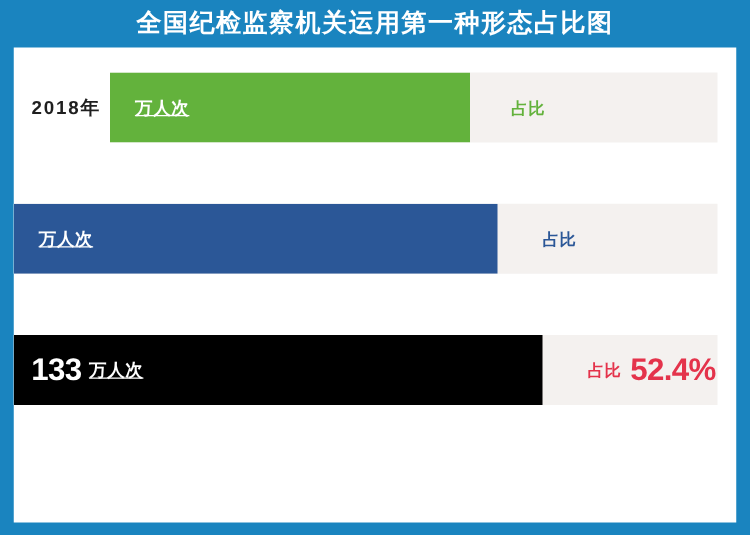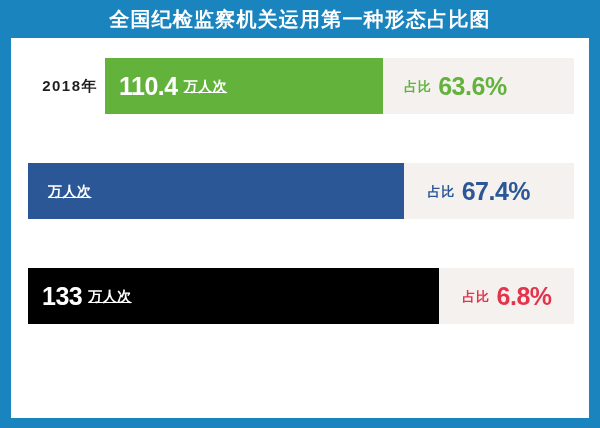--- a/index.html
+++ b/index.html
@@ -51,21 +51,20 @@
     box-sizing: border-box;
     padding: 20px 0 0 0;
     display: flex;
     flex-direction: column;
   }
 
   
   .rows {
     display: flex;
     flex-direction: column;
-    padding-left: 17px;
   }
   .bar-row {
     position: relative;
     height: 56px;
     margin-bottom: 49px;
     display: flex;
     align-items: stretch;
   }
   .bar-row:last-child { margin-bottom: 0; }
 
@@ -121,20 +120,21 @@
     text-decoration: underline;
   }
 
   .ratio-box {
     position: absolute;
     top: 0;
     bottom: 0;
     display: flex;
     align-items: center;
     white-space: nowrap;
+    margin-left: 11px;
   }
   .ratio-label {
     font-size: 13px;
     font-weight: bold;
     line-height: 1;
     letter-spacing: 0.5px;
   }
   .ratio-value {
     font-size: 25px;
     font-weight: bold;
@@ -152,50 +152,47 @@
     <div class="header-title">全国纪检监察机关运用第一种形态占比图</div>
   </div>
 
   <div class="panel">
     <div class="rows">
 
       <div class="bar-row">
         <div class="year-label">2018年</div>
         <div class="track" style="background: rgb(244, 241, 239);">
           <div class="bar-fill" id="fill-0" style="width: 59.3%; background: rgb(99, 178, 60);">
-            <span class="value-number">110.4</span>
             <span class="value-unit">万人次</span>
           </div>
           <div class="ratio-box" id="ratio-0" style="left: 63.8%; color: rgb(99, 178, 60);">
             <span class="ratio-label">占比</span>
-            <span class="ratio-value">63.6%</span>
           </div>
         </div>
       </div>
 
       <div class="bar-row">
         <div class="track" style="background: rgb(244, 241, 239);">
           <div class="bar-fill" id="fill-1" style="width: 68.8%; background: rgb(43, 87, 151);">
             <span class="value-unit">万人次</span>
           </div>
           <div class="ratio-box" id="ratio-1" style="left: 73.2%; color: rgb(43, 87, 151);">
             <span class="ratio-label">占比</span>
-            <span class="ratio-value">67.4%</span>
           </div>
         </div>
       </div>
 
       <div class="bar-row">
         <div class="track" style="background: rgb(244, 241, 239);">
           <div class="bar-fill" id="fill-2" style="width: 75.2%; background: #000000;">
             <span class="value-number">133</span>
             <span class="value-unit">万人次</span>
           </div>
           <div class="ratio-box" id="ratio-2" style="left: 79.6%; color: rgb(228, 51, 75);">
             <span class="ratio-label">占比</span>
-            <span class="ratio-value">6.8%</span>
+            <span class="ratio-value">52.4%</span>
           </div>
         </div>
       </div>
 
     </div>
   </div>
 </div>
 
 </body></html>

